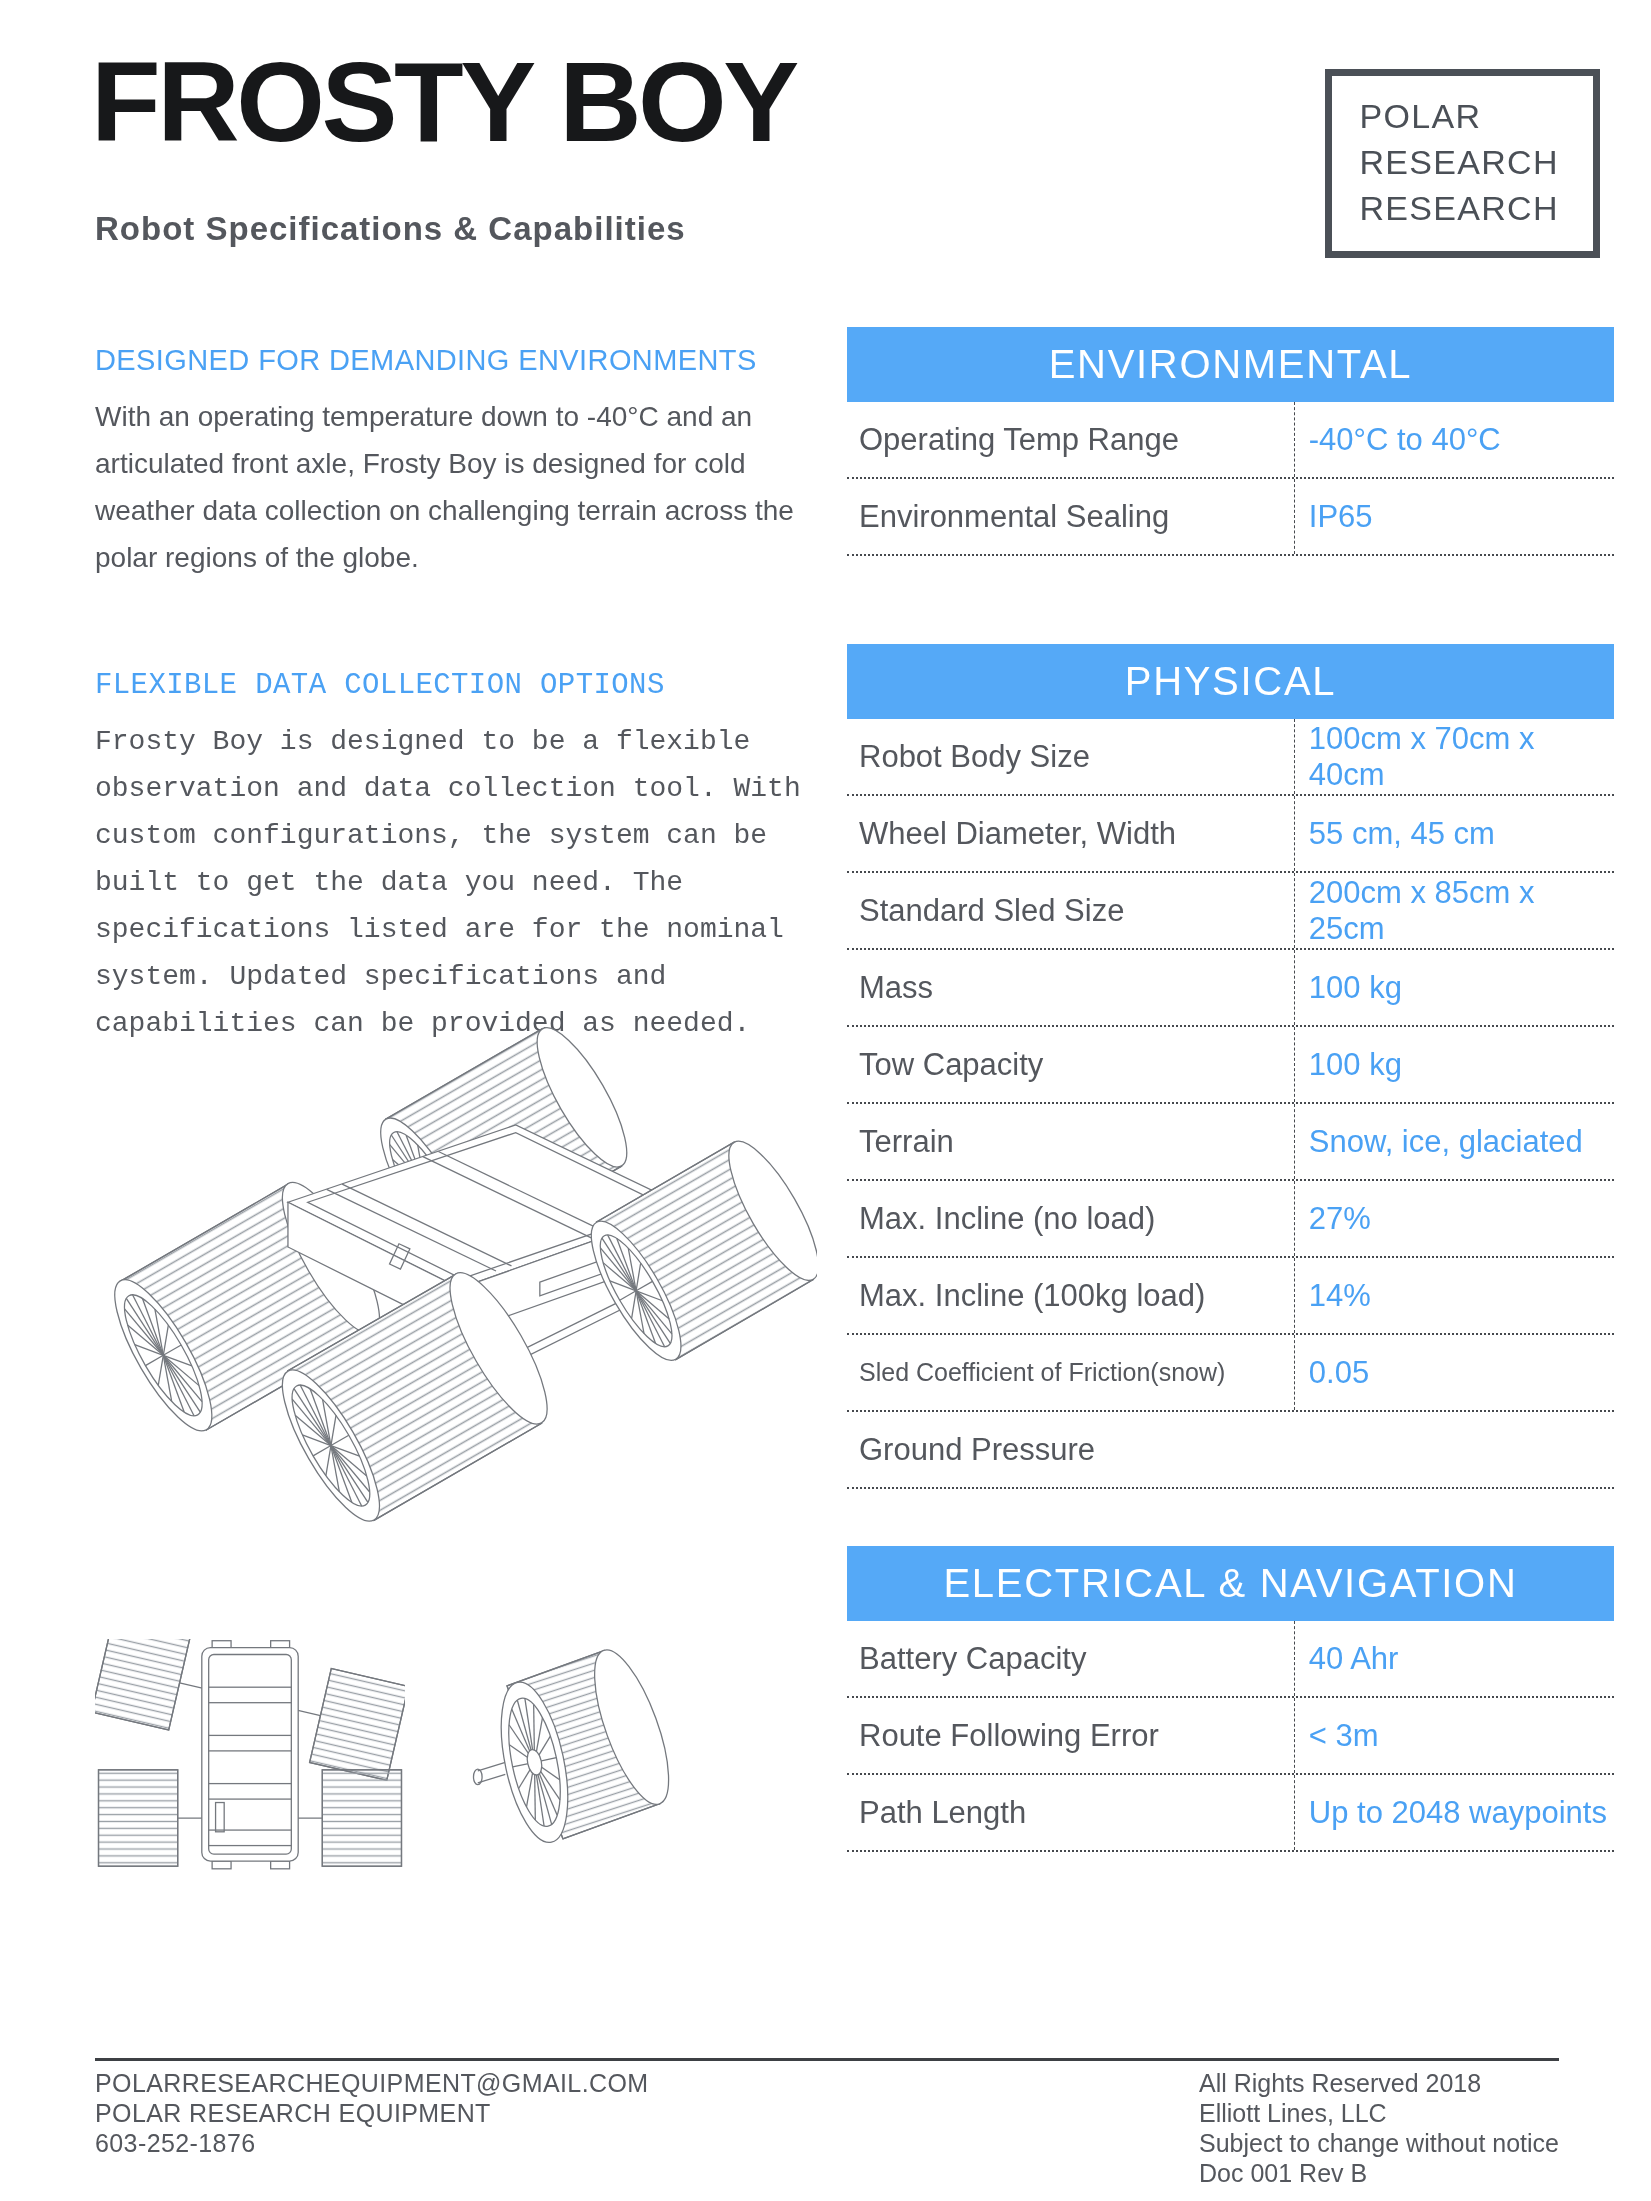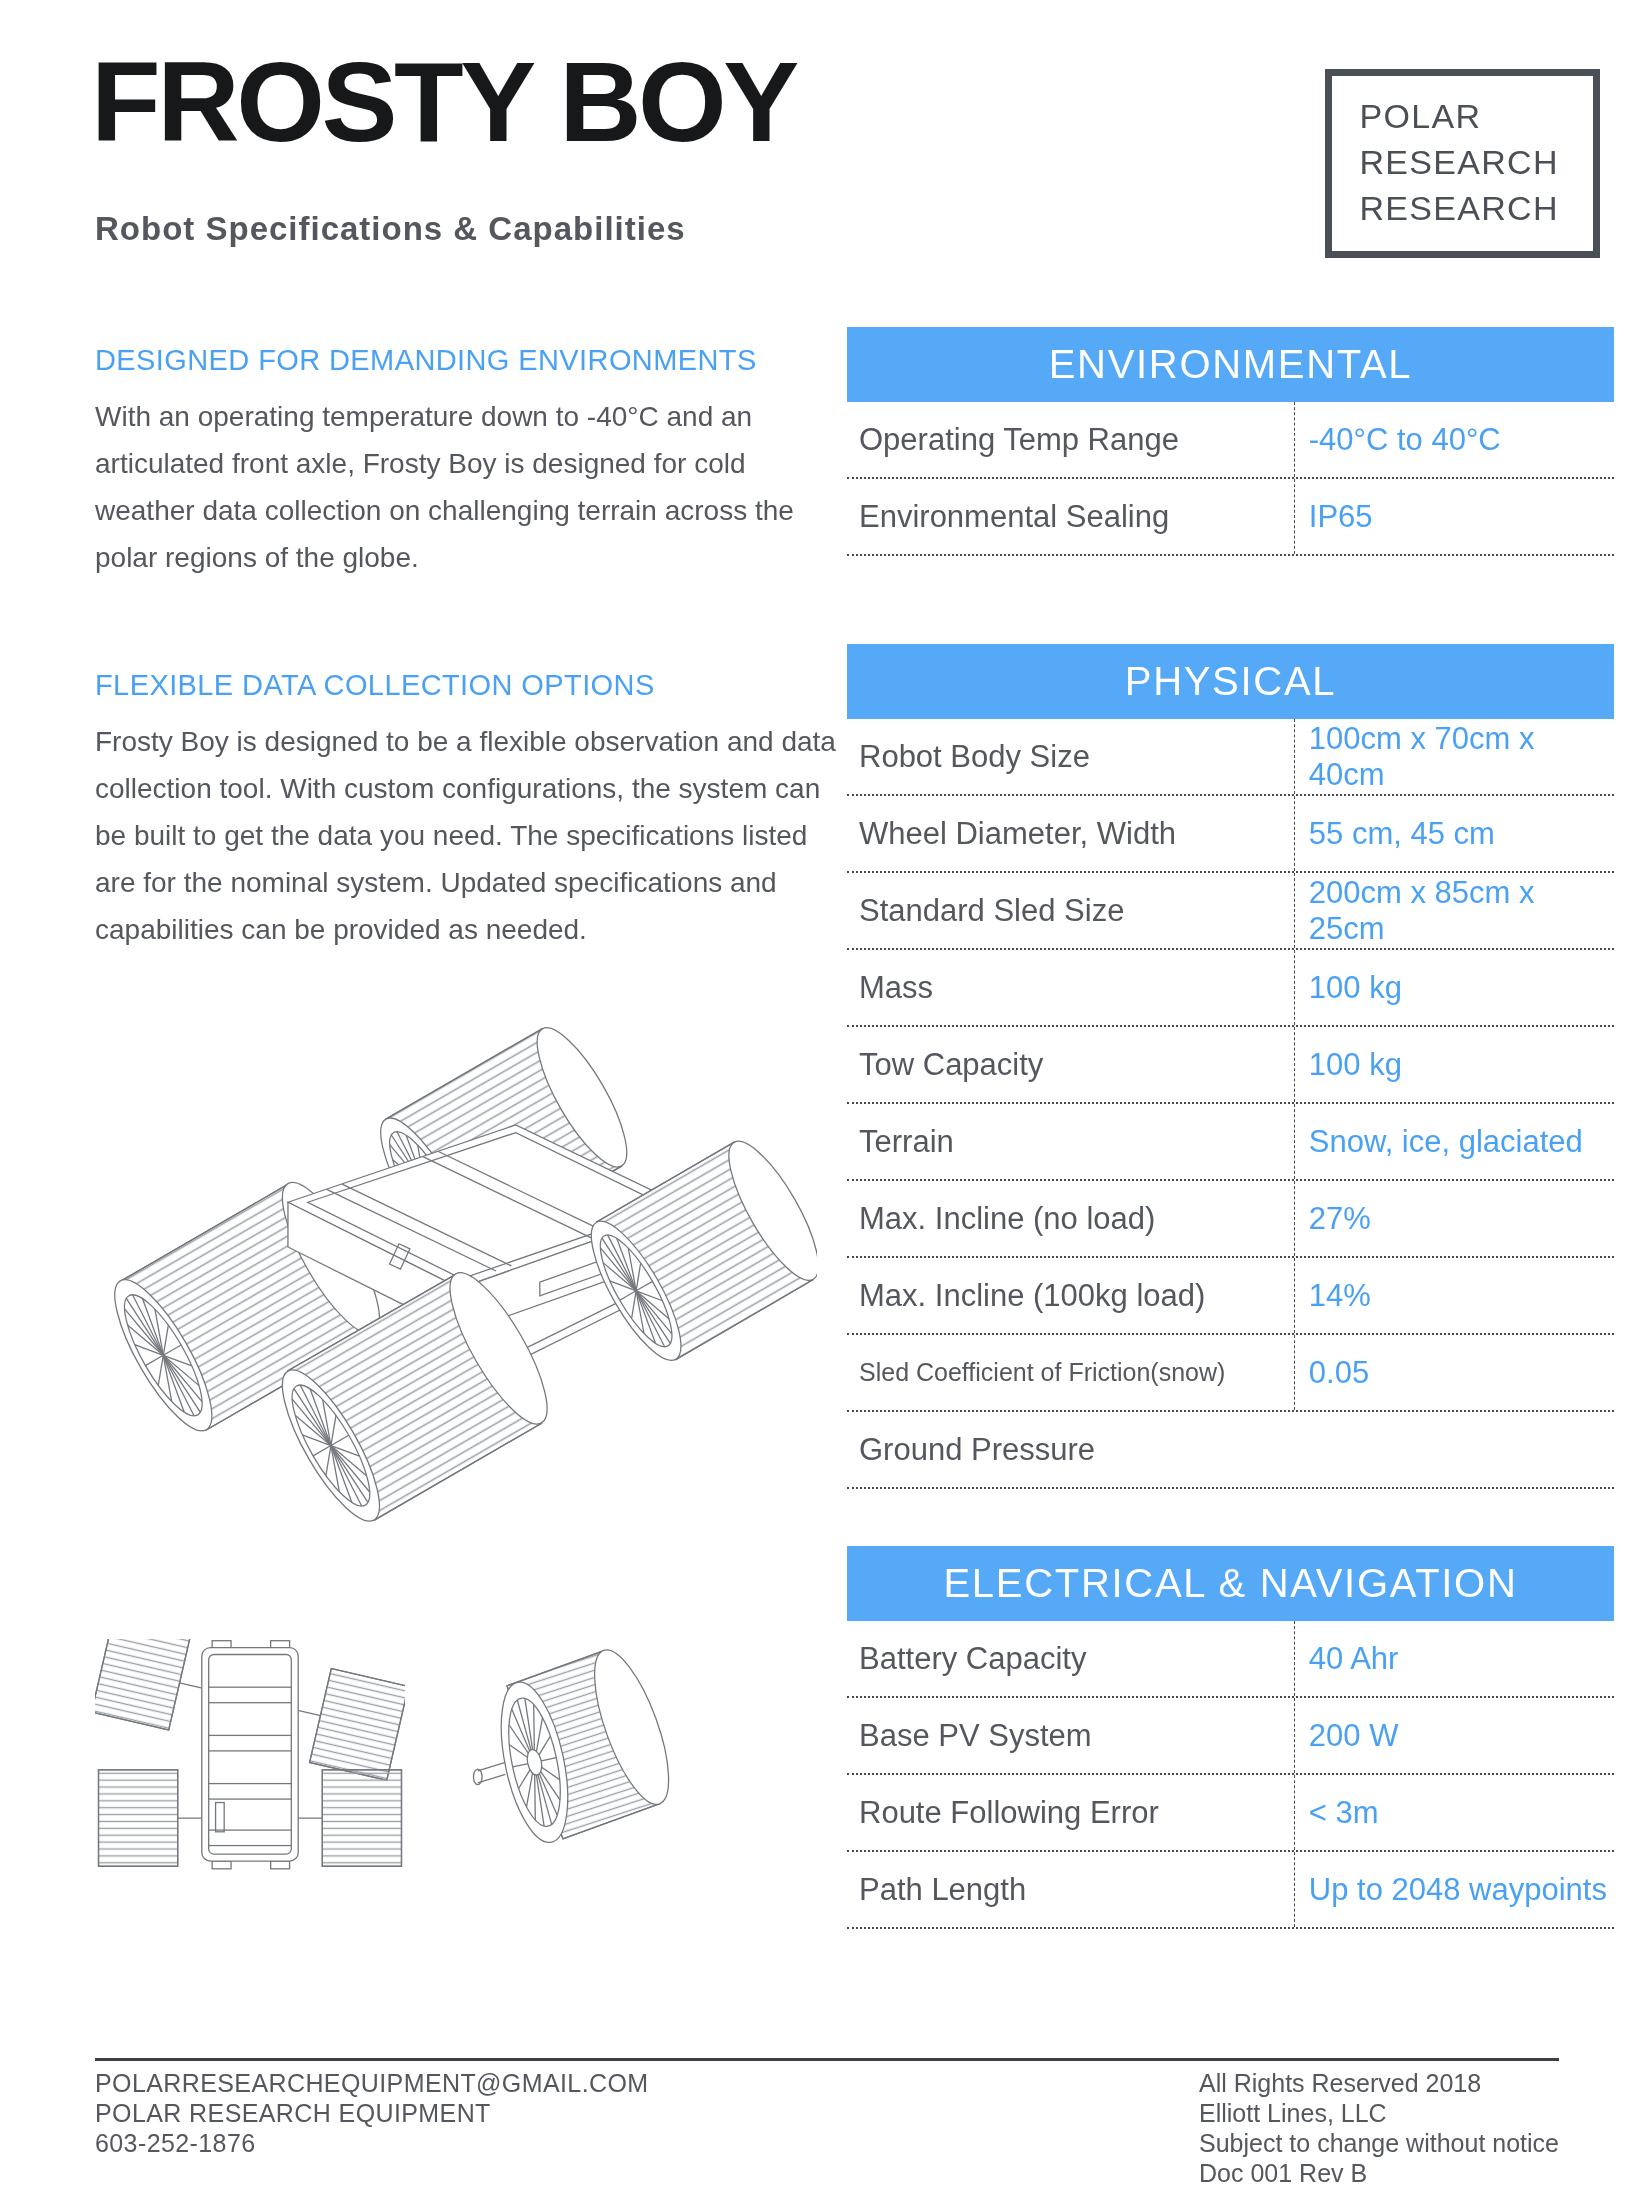--- a/index.html
+++ b/index.html
@@ -11,21 +11,21 @@
          letter-spacing:-3.4px;color:#17181a;line-height:1.2;}
   .subtitle{position:absolute;left:95px;top:210px;font-size:33px;font-weight:700;
             letter-spacing:1px;color:#54575d;}
   .logo-box{position:absolute;left:1325px;top:69px;width:275px;height:189px;
             box-sizing:border-box;border:7.7px solid #4b5057;
             padding:17px 0 0 27.5px;}
   .logo-line{font-size:34px;line-height:46px;color:#4b5057;letter-spacing:1.3px;font-weight:400;}
 
   
   .sec{position:absolute;left:95px;width:757px;}
-  .sec-1{top:344px;} .sec-2{top:669px;}
+  .sec-1{top:344px;} .sec-2{top:669px;font-family:Liberation Mono, monospace;}
   .sec-heading{font-size:29px;color:#4aa1f4;letter-spacing:0.4px;font-weight:400;margin:0 0 15.5px 0;}
   .sec-body{font-size:28px;line-height:47px;color:#54575d;margin:0;font-weight:400;}
 
   
   .spec-table{position:absolute;left:847px;width:767px;}
   .t-env{top:327px;} .t-phy{top:644px;} .t-elec{top:1546px;}
   .table-bar{height:75px;background:#55a9f7;display:flex;align-items:center;
              justify-content:center;color:#ffffff;font-size:40px;letter-spacing:1.7px;}
   .table-row{display:flex;height:75px;border-bottom:2.6px dotted #46494e;}
   .cell-label{width:447px;display:flex;align-items:center;padding-left:12px;
@@ -146,24 +146,20 @@
 
   <section class="spec-table t-elec">
     <div class="table-bar">ELECTRICAL &amp; NAVIGATION</div>
     <div class="table-rows">
 
         <div class="table-row">
           <div class="cell-label">Battery Capacity</div>
           <div class="cell-value">40 Ahr</div>
         </div>
 
-        <div class="table-row">
-          <div class="cell-label">Base PV System</div>
-          <div class="cell-value">200 W</div>
-        </div>
 
         <div class="table-row">
           <div class="cell-label">Route Following Error</div>
           <div class="cell-value">&lt; 3m</div>
         </div>
 
         <div class="table-row">
           <div class="cell-label">Path Length</div>
           <div class="cell-value">Up to 2048 waypoints</div>
         </div>

